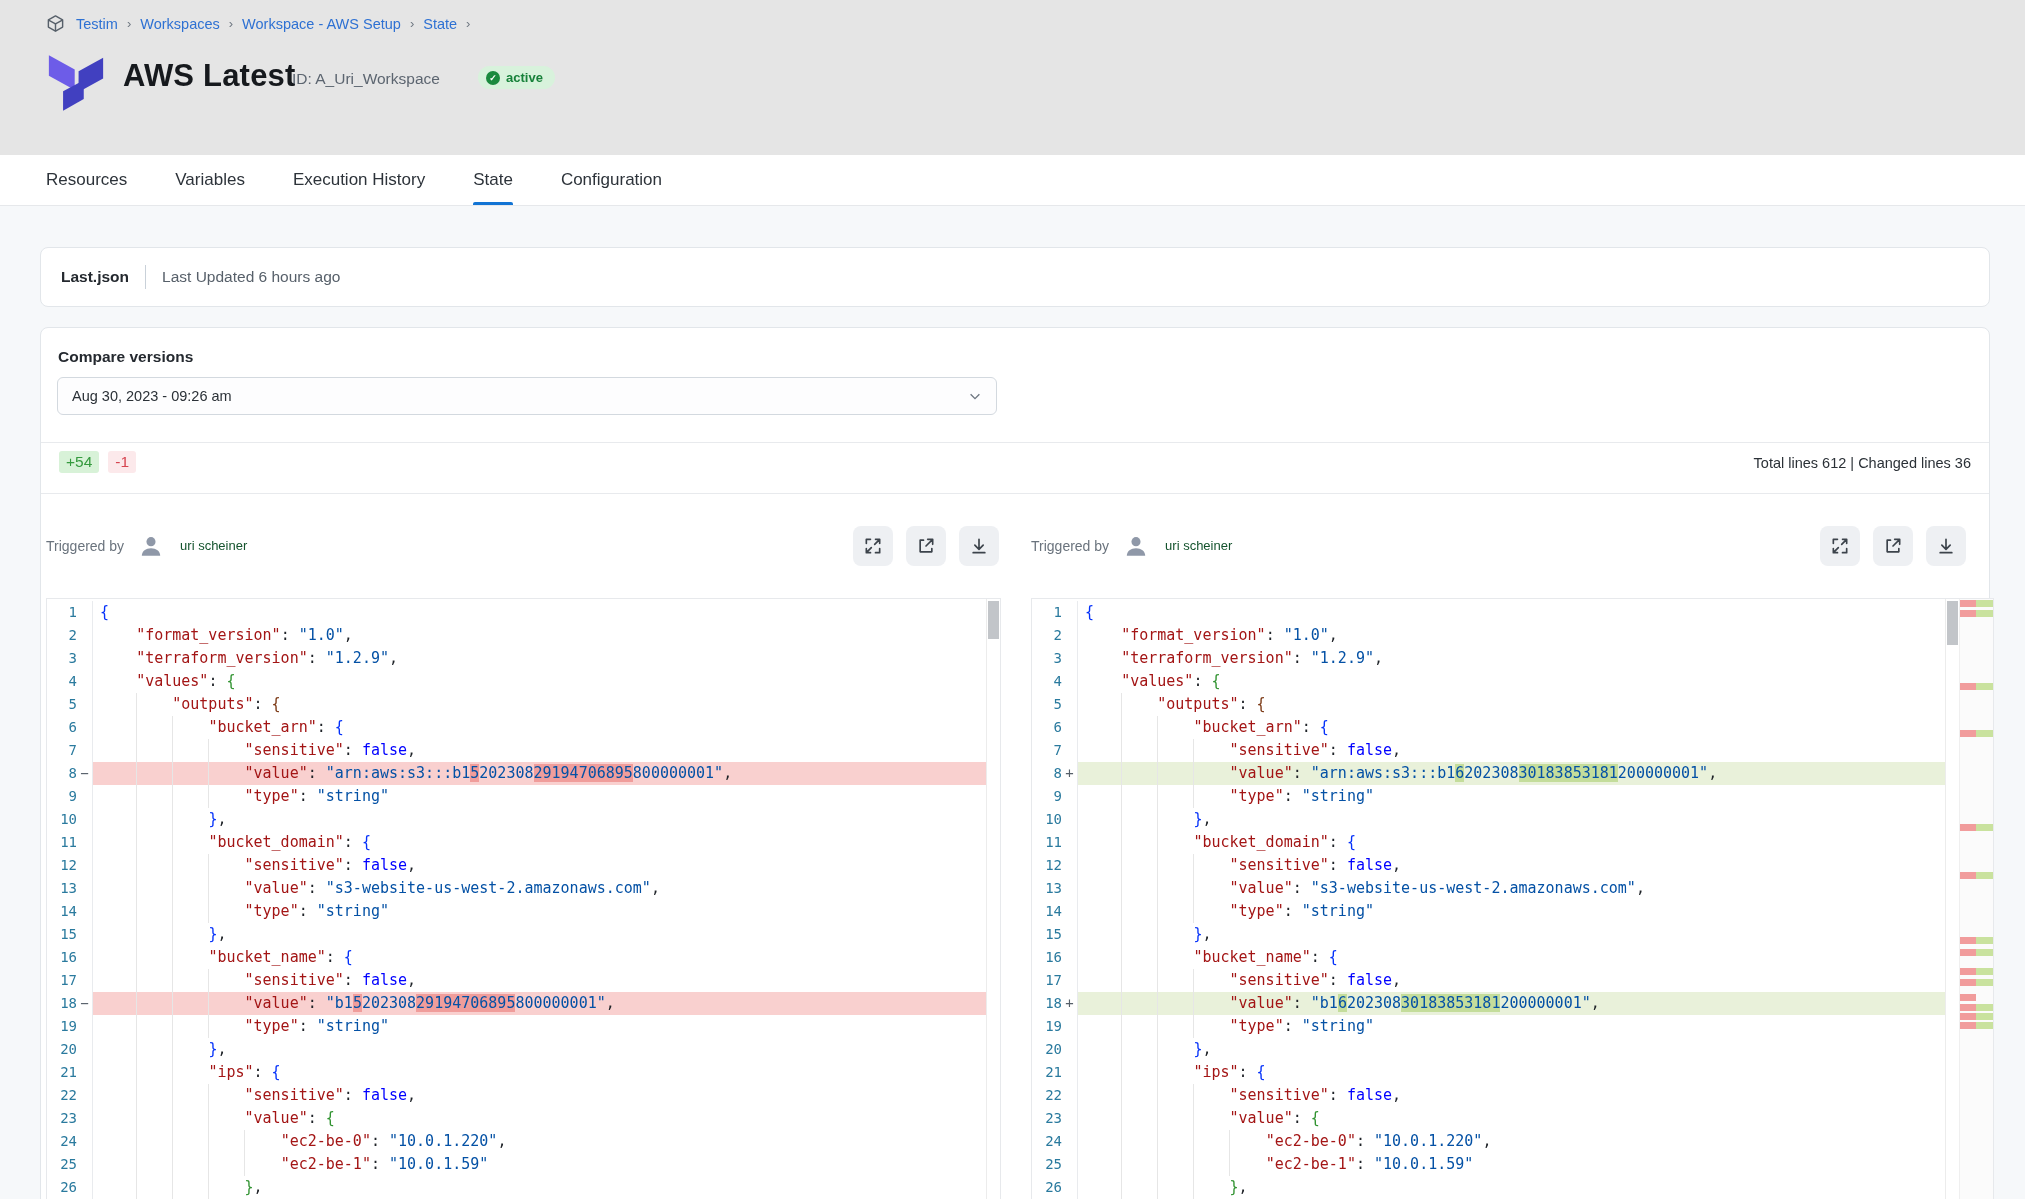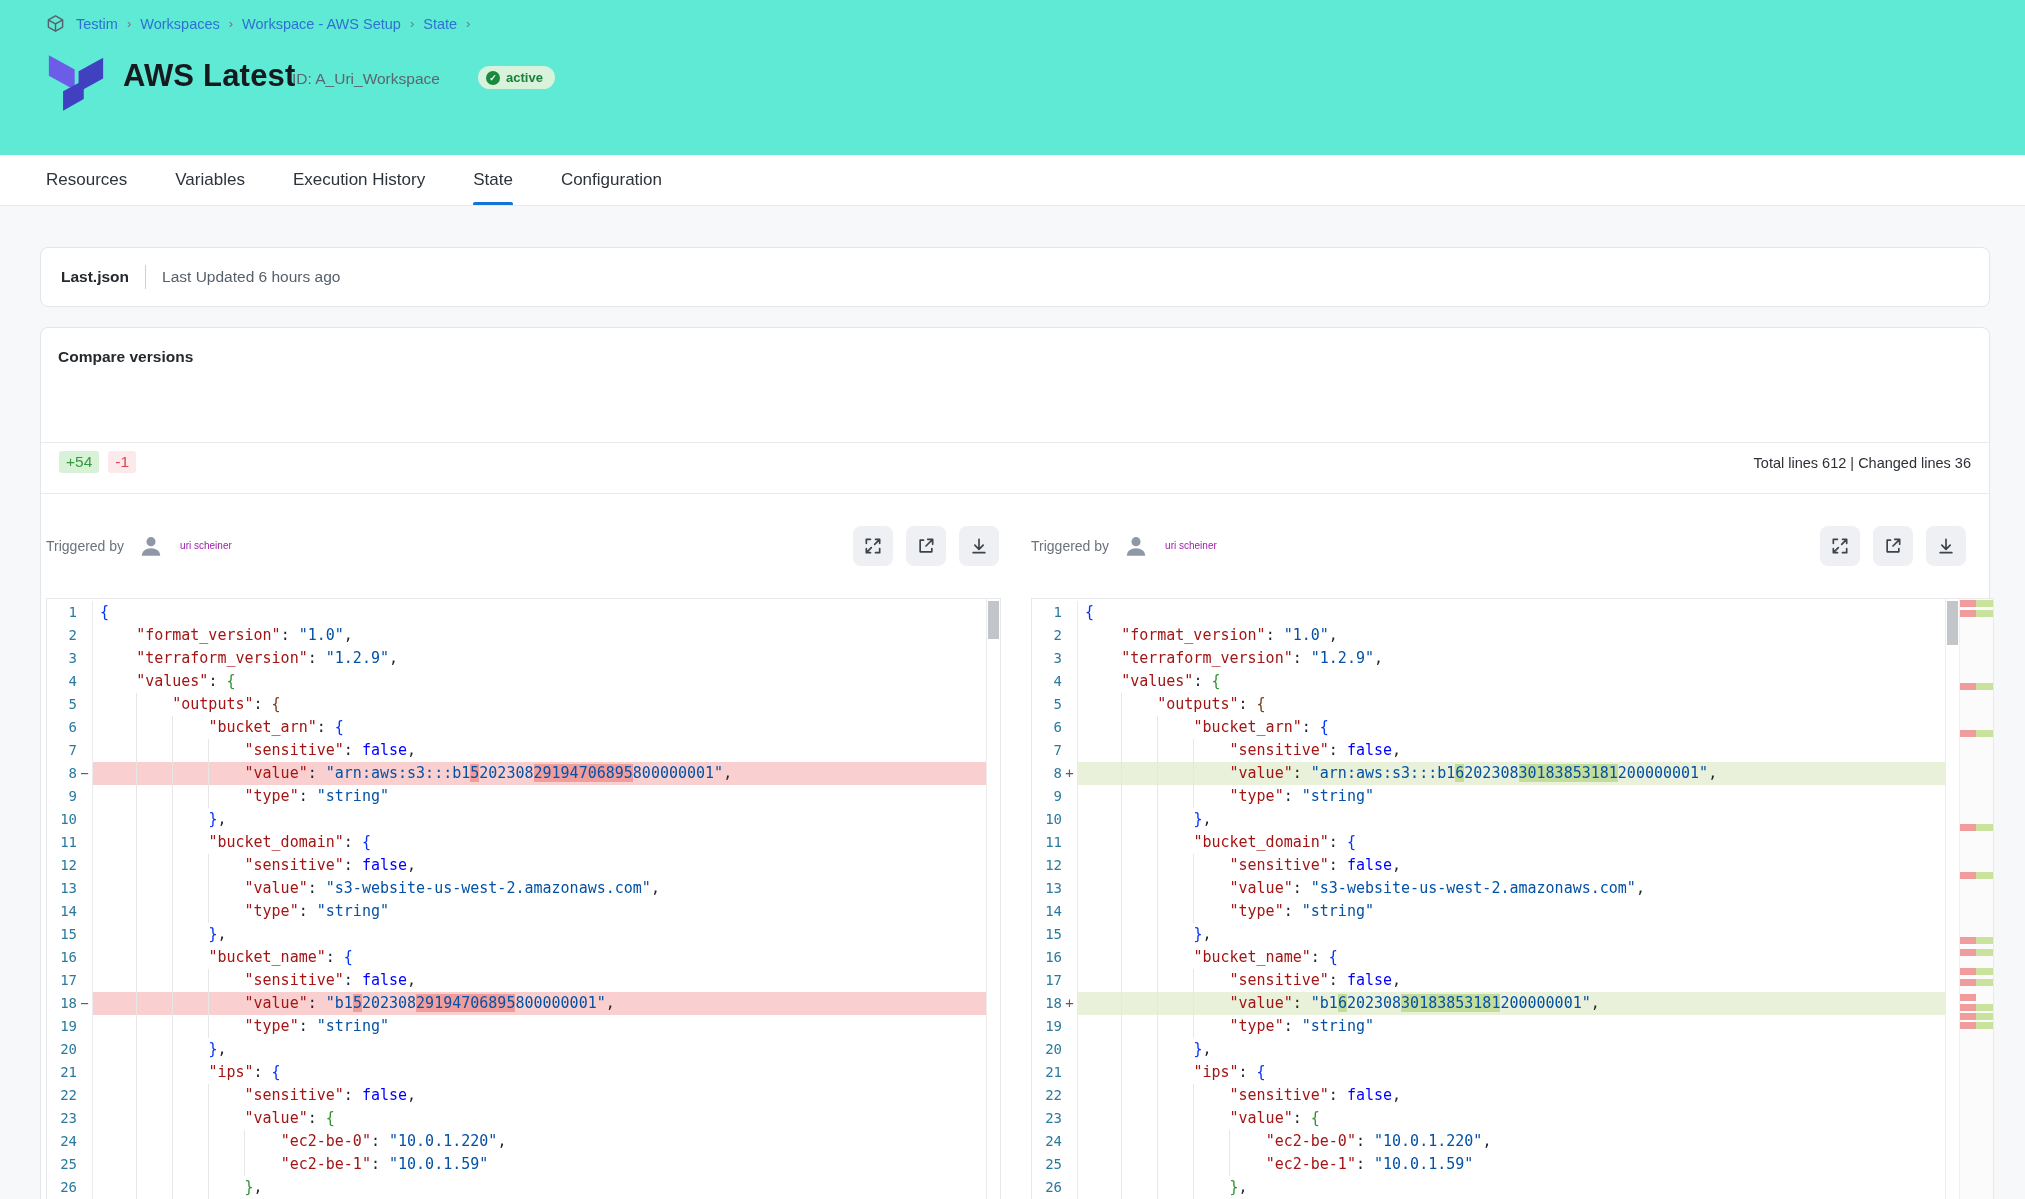--- a/index.html
+++ b/index.html
@@ -1,20 +1,20 @@
 <!DOCTYPE html>
 <html><head>
 <meta charset="utf-8">
 <style>
   * { box-sizing: border-box; margin: 0; padding: 0; }
   html,body { width:2025px; height:1199px; overflow:hidden; }
   body { font-family:"Liberation Sans", sans-serif; background:#f6f8fa; position:relative; color:#24292f; }
 
   
-  .topbar { position:absolute; top:0; left:0; width:2025px; height:164px; background:#5eead4; }
+  .topbar { position:absolute; top:0; left:0; width:2025px; height:164px; background:#e5e5e5; }
   .breadcrumb { position:absolute; top:14px; left:46px; display:flex; align-items:center; gap:9px; font-size:14.5px; }
   .breadcrumb .crumb { color:#2e71d3; cursor:pointer; }
   .breadcrumb .sep { color:#6e7781; font-size:13px; }
   .bc-icon { display:inline-flex; margin-right:2px; }
 
   .logo { position:absolute; left:47px; top:50px; }
   .ws-title { position:absolute; left:123px; top:58px; font-size:31px; font-weight:600; color:#16191d; letter-spacing:.2px; }
   .ws-id { position:absolute; left:292px; top:70px; font-size:15.5px; color:#5c6570; }
   .badge-active { position:absolute; left:478px; top:66px; display:inline-flex; align-items:center; gap:6px;
       background:#d8f2dc; border-radius:14px; padding:4px 12px 4px 8px; font-size:13px; font-weight:700; color:#17813a; }
@@ -52,21 +52,21 @@
   .diff-badges { position:absolute; left:18px; top:123px; display:flex; gap:9px; font-size:15.5px; }
   .b-add { background:#d8f2d8; color:#359a3e; padding:2px 7px; border-radius:3px; }
   .b-del { background:#fce9eb; color:#d64550; padding:2px 7px; border-radius:3px; }
   .totals { position:absolute; right:18px; top:127px; font-size:14.5px; color:#2b3137; }
 
   .panel-head { position:absolute; top:165px; height:105px; display:flex; align-items:center; }
   .panel-head.left { left:5px; width:953px; }
   .panel-head.right { left:990px; width:935px; }
   .trig-label { font-size:14px; color:#6a737d; margin-right:14px; }
   .avatar { display:flex; margin-right:16px; }
-  .user-link { font-size:10px; color:#a21caf; cursor:pointer; }
+  .user-link { font-size:13px; color:#14532d; cursor:pointer; }
   .head-actions { margin-left:auto; display:flex; gap:13px; }
   .icon-btn { width:40px; height:40px; border-radius:8px; background:#eef0f3; display:flex; align-items:center; justify-content:center; cursor:pointer; }
 
   
   .code-panel { position:absolute; top:270px; height:640px; background:#fff; border:1px solid #e7e9ec; overflow:hidden; }
   .code-panel.left { left:5px; width:955px; }
   .code-panel.right { left:990px; width:963px; }
   .code-scroll { position:absolute; top:2px; bottom:0; left:0; }
   .code-panel.left .code-scroll { right:14px; }
   .code-panel.right .code-scroll { right:48px; }
@@ -144,20 +144,28 @@
 
 <div class="card card-file">
   <span class="file-name">Last.json</span>
   <span class="vsep"></span>
   <span class="file-updated">Last Updated 6 hours ago</span>
 </div>
 
 <div class="card card-main">
   <div class="cmp-title">Compare versions</div>
 
+  <div class="select select-left">
+    <span>Aug 30, 2023 - 09:26 am</span>
+    <span class="chev">
+      <svg width="14" height="14" viewBox="0 0 16 16" fill="none" stroke="#6e7781" stroke-width="1.6">
+          <path d="M3 6l5 5 5-5"></path>
+        </svg>
+    </span>
+  </div>
 
   <div class="hdiv" style="top:114px"></div>
 
   <div class="diff-badges">
     <span class="b-add">+54</span>
     <span class="b-del">-1</span>
   </div>
   <div class="totals">Total lines 612 | Changed lines 36</div>
 
   <div class="hdiv" style="top:165px"></div>

